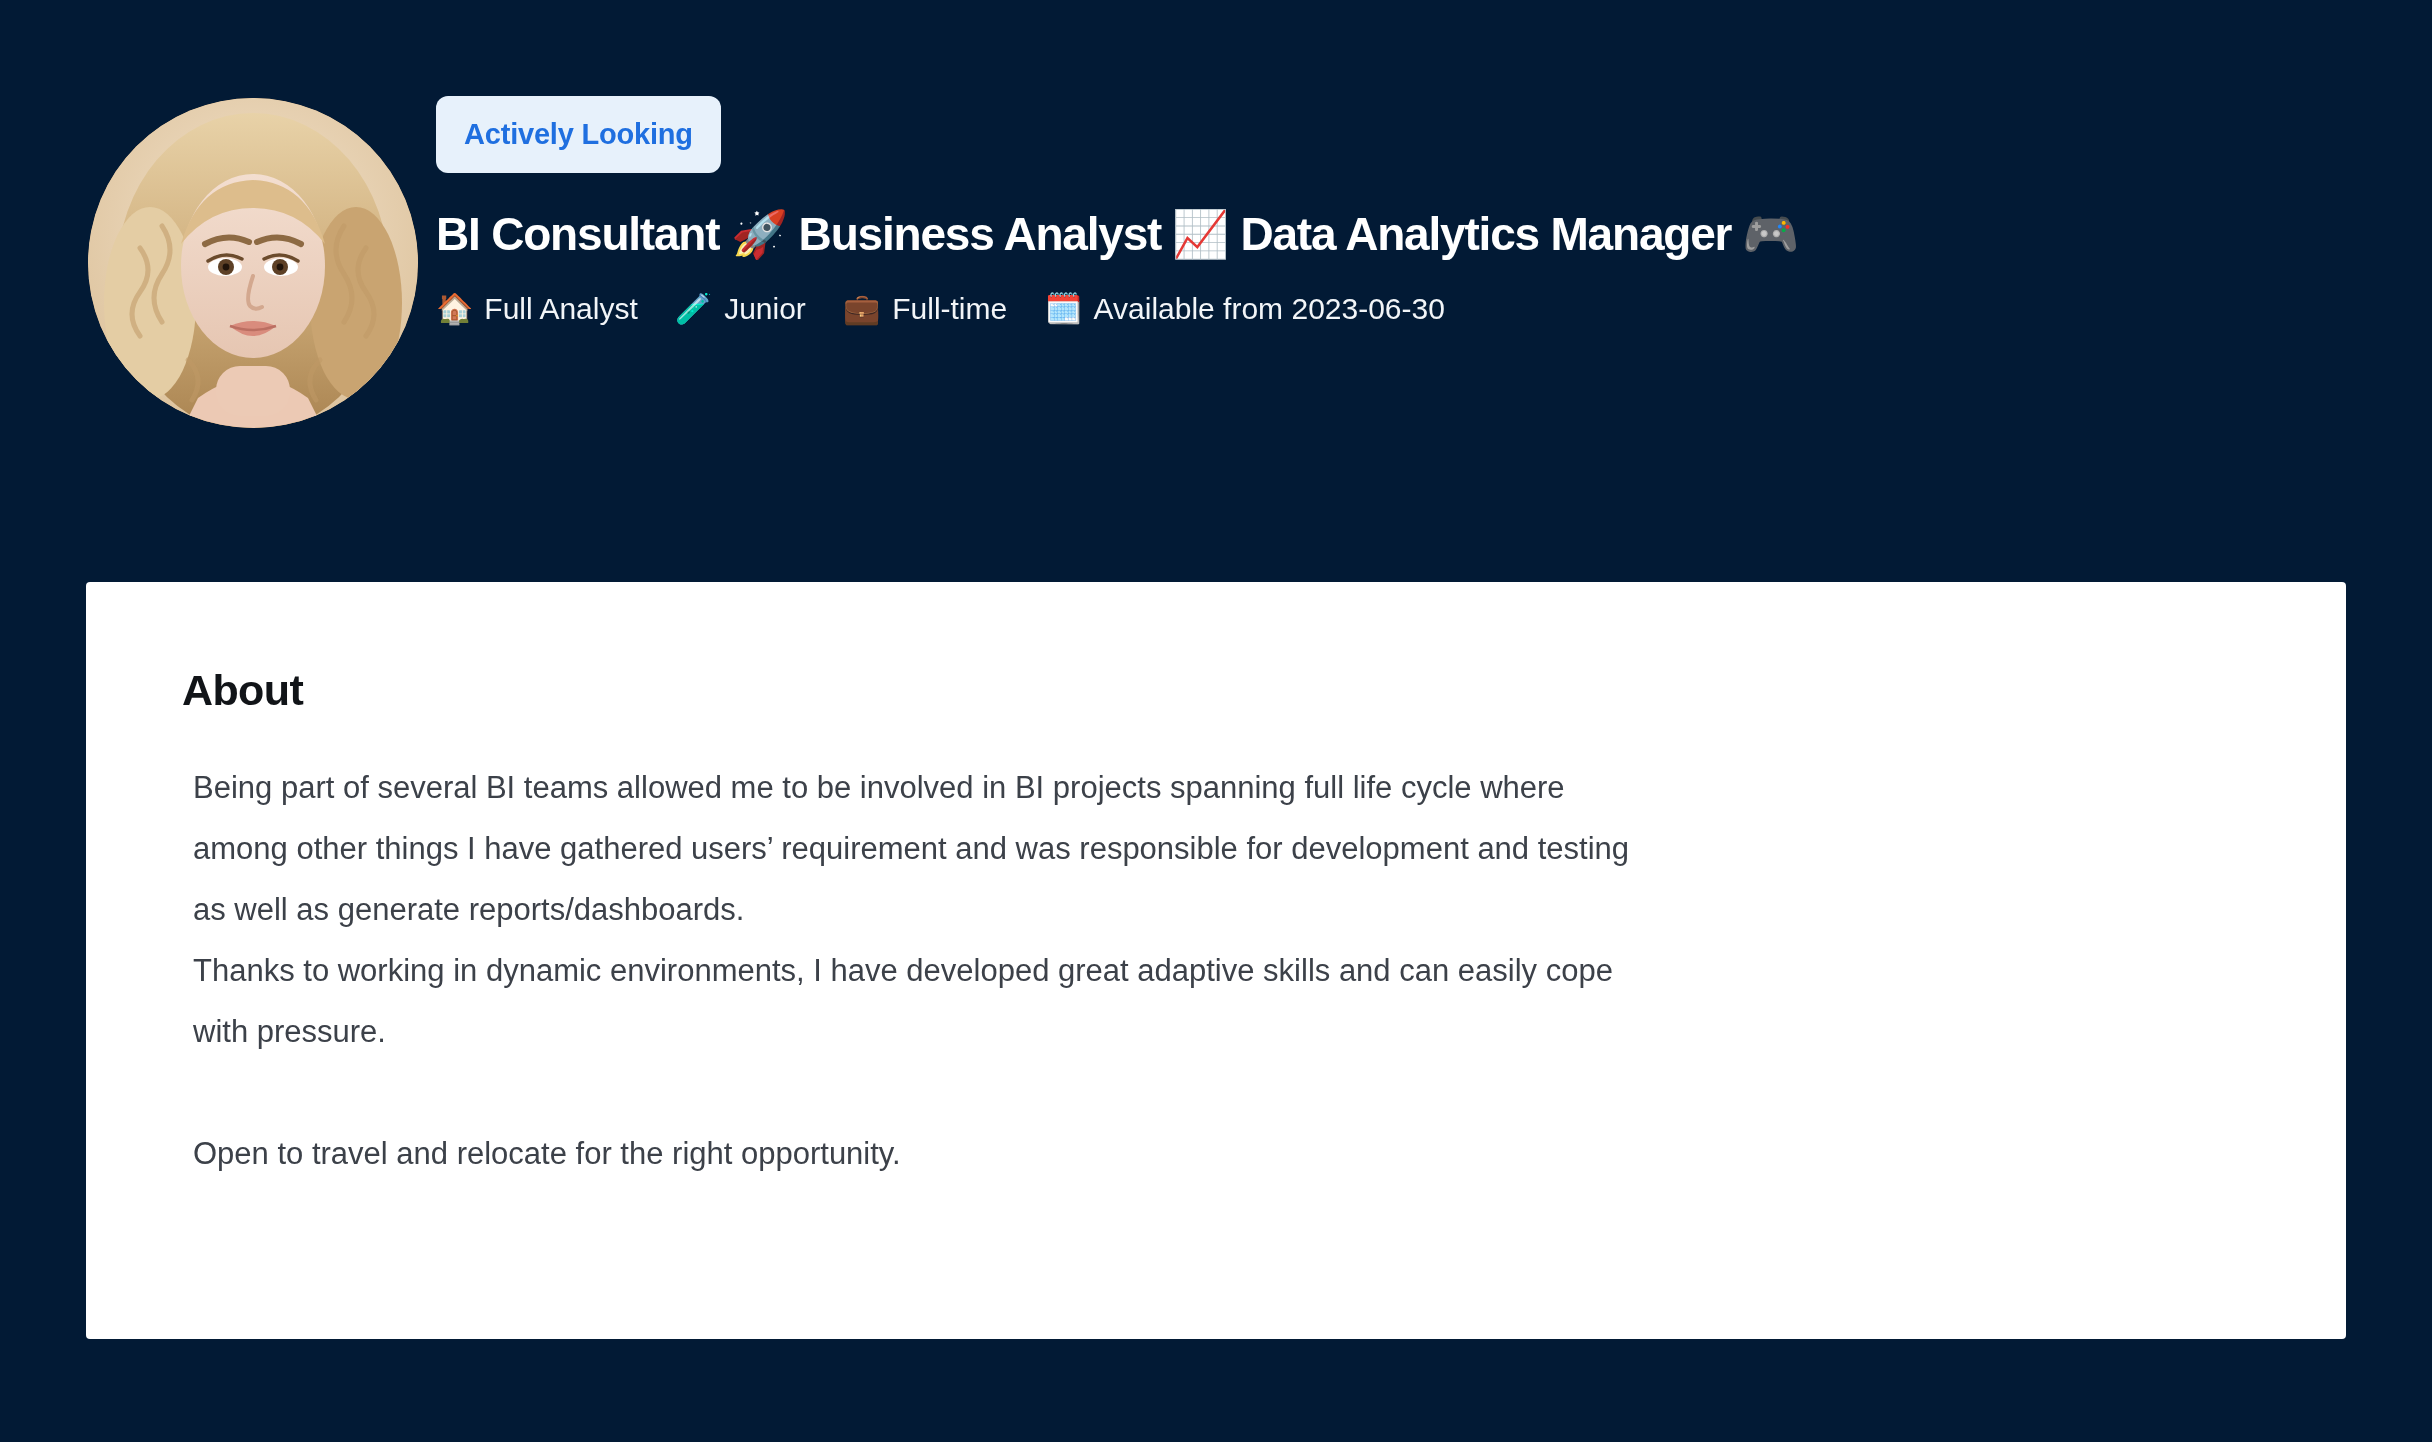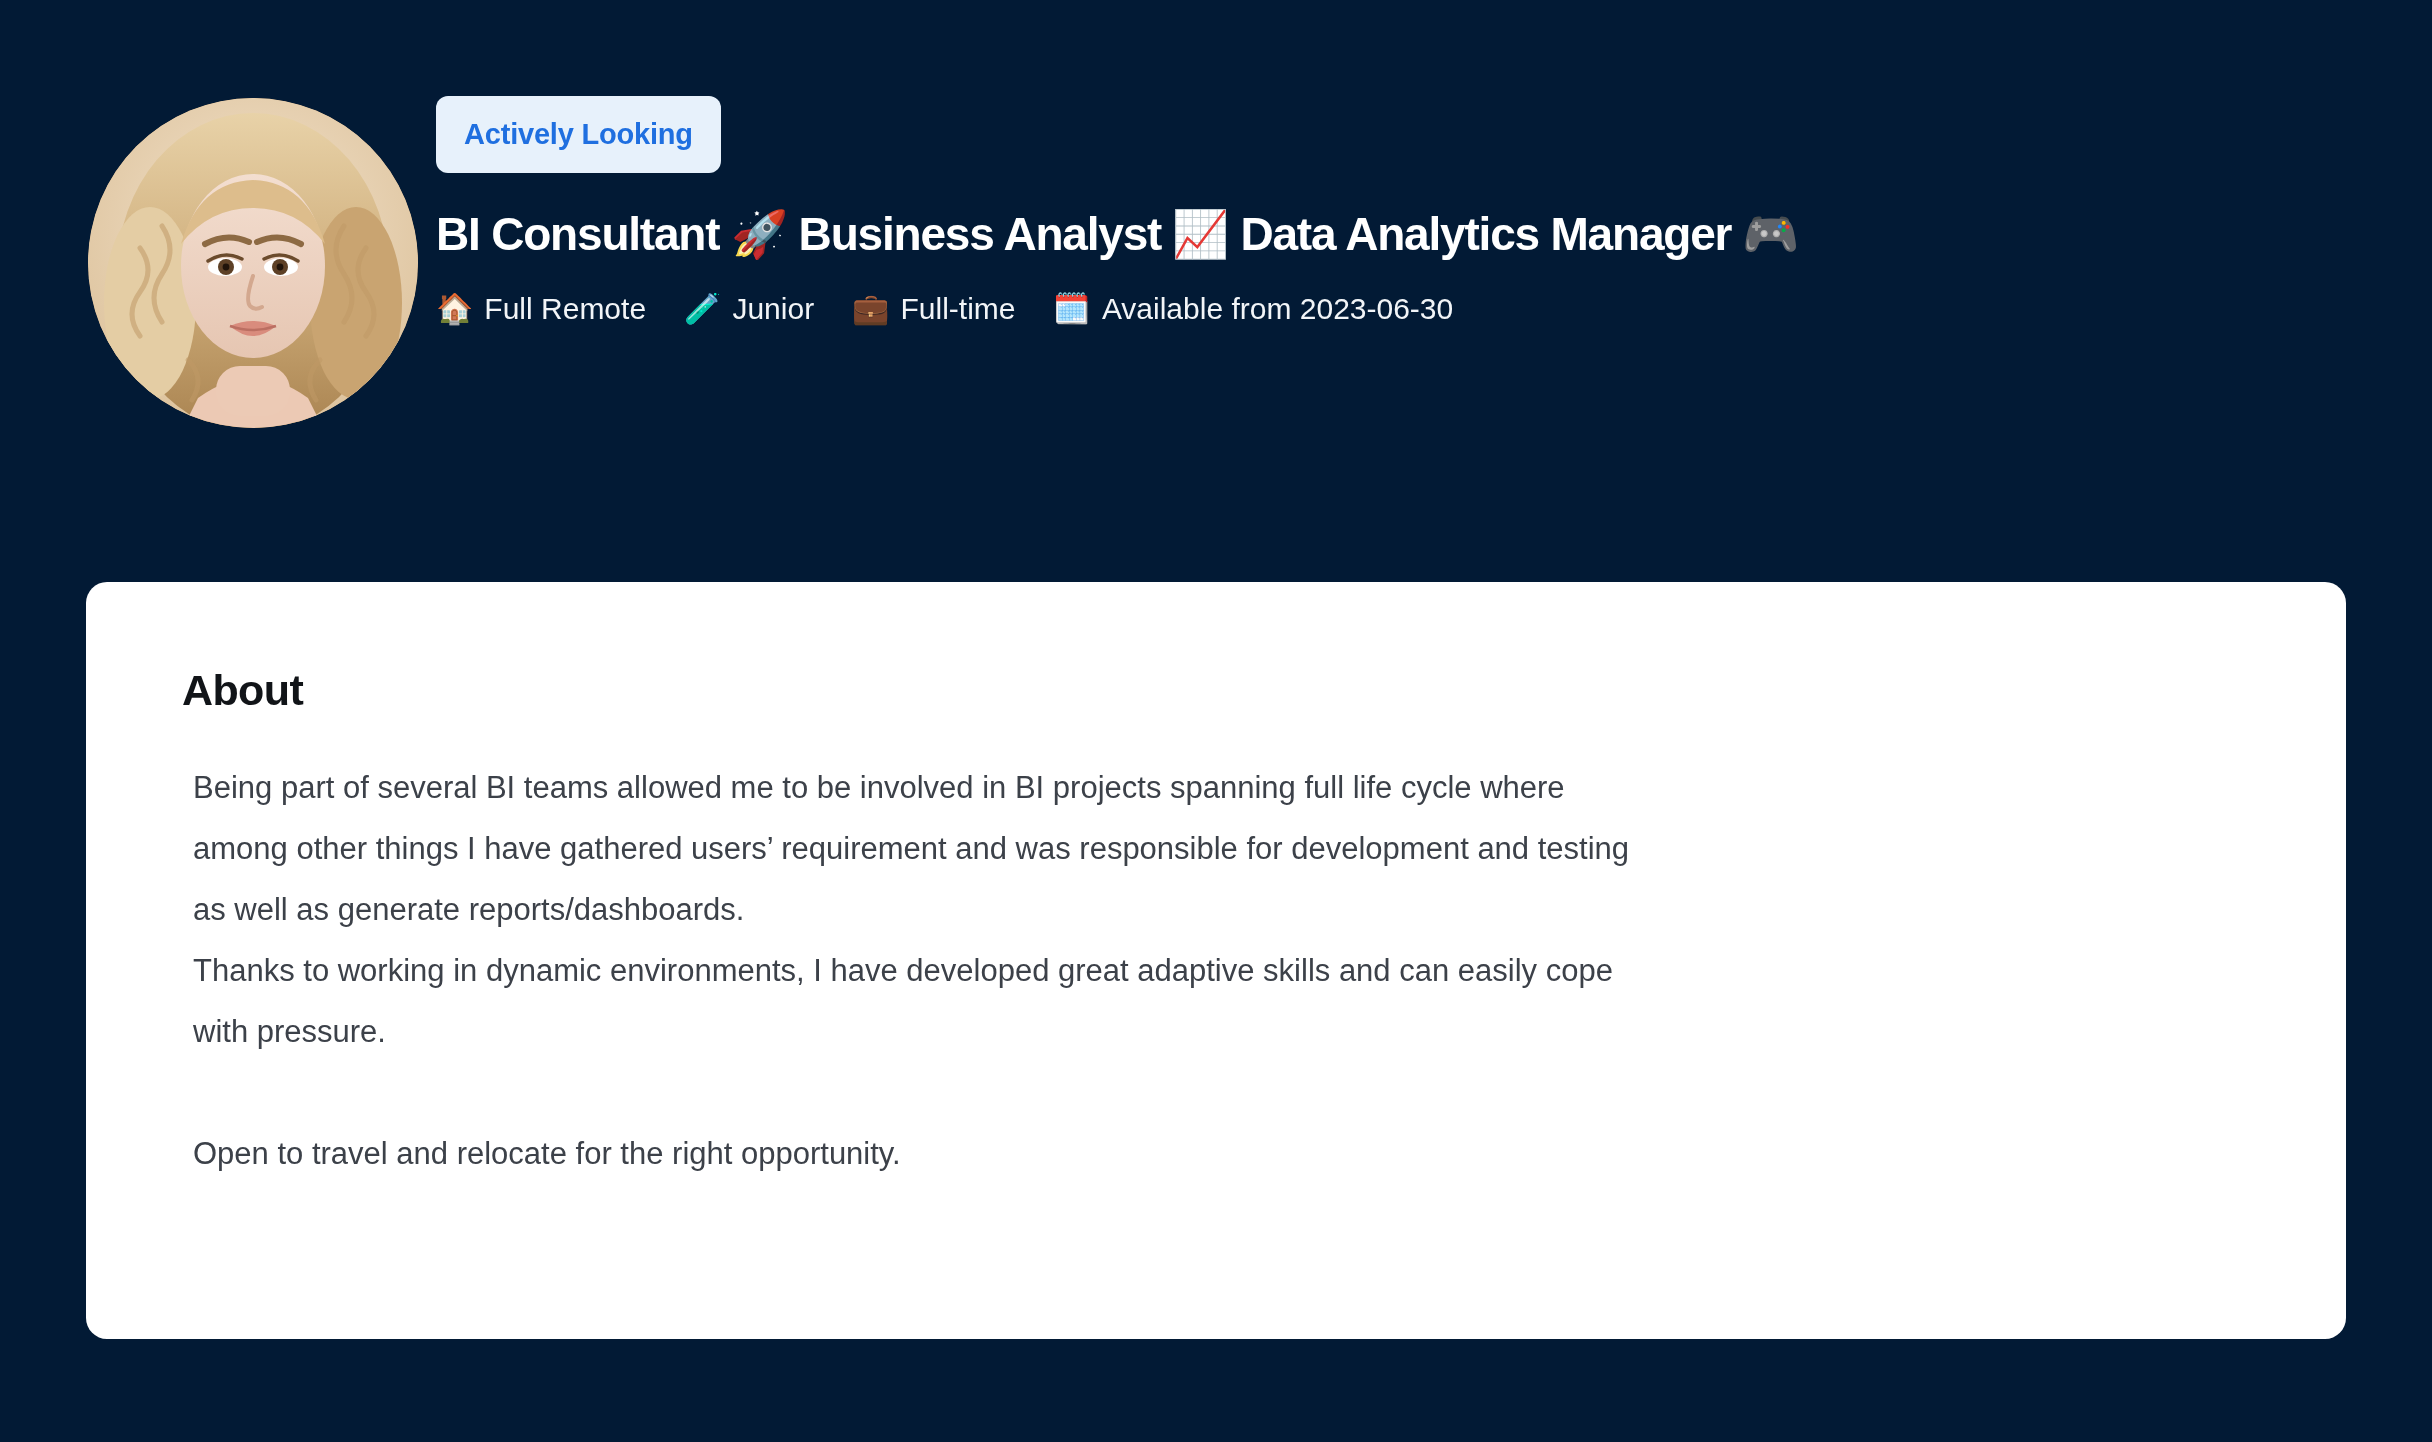--- a/index.html
+++ b/index.html
@@ -96,21 +96,21 @@
   }
 
   
   .about-card {
     position: absolute;
     left: 86px;
     top: 582px;
     width: 2260px;
     height: 757px;
     background: #ffffff;
-    border-radius: 21px;
+    border-radius: 4px;
     padding: 84px 48px 60px 96px;
   }
 
   .about-heading {
     margin: 0 0 42px 0;
     font-size: 43px;
     font-weight: 700;
     color: #111418;
     letter-spacing: -0.6px;
   }
@@ -200,21 +200,21 @@
     <div class="header-body">
 
       <div class="status-badge">Actively Looking</div>
 
       <h1 class="profile-title">BI Consultant 🚀 Business Analyst 📈 Data Analytics Manager 🎮</h1>
 
       <div class="meta-row">
 
         <span class="meta-item">
           <span class="meta-emoji">🏠</span>
-          <span>Full Remote</span>
+          <span>Full Analyst</span>
         </span>
 
         <span class="meta-item">
           <span class="meta-emoji">🧪</span>
           <span>Junior</span>
         </span>
 
         <span class="meta-item">
           <span class="meta-emoji">💼</span>
           <span>Full-time</span>

